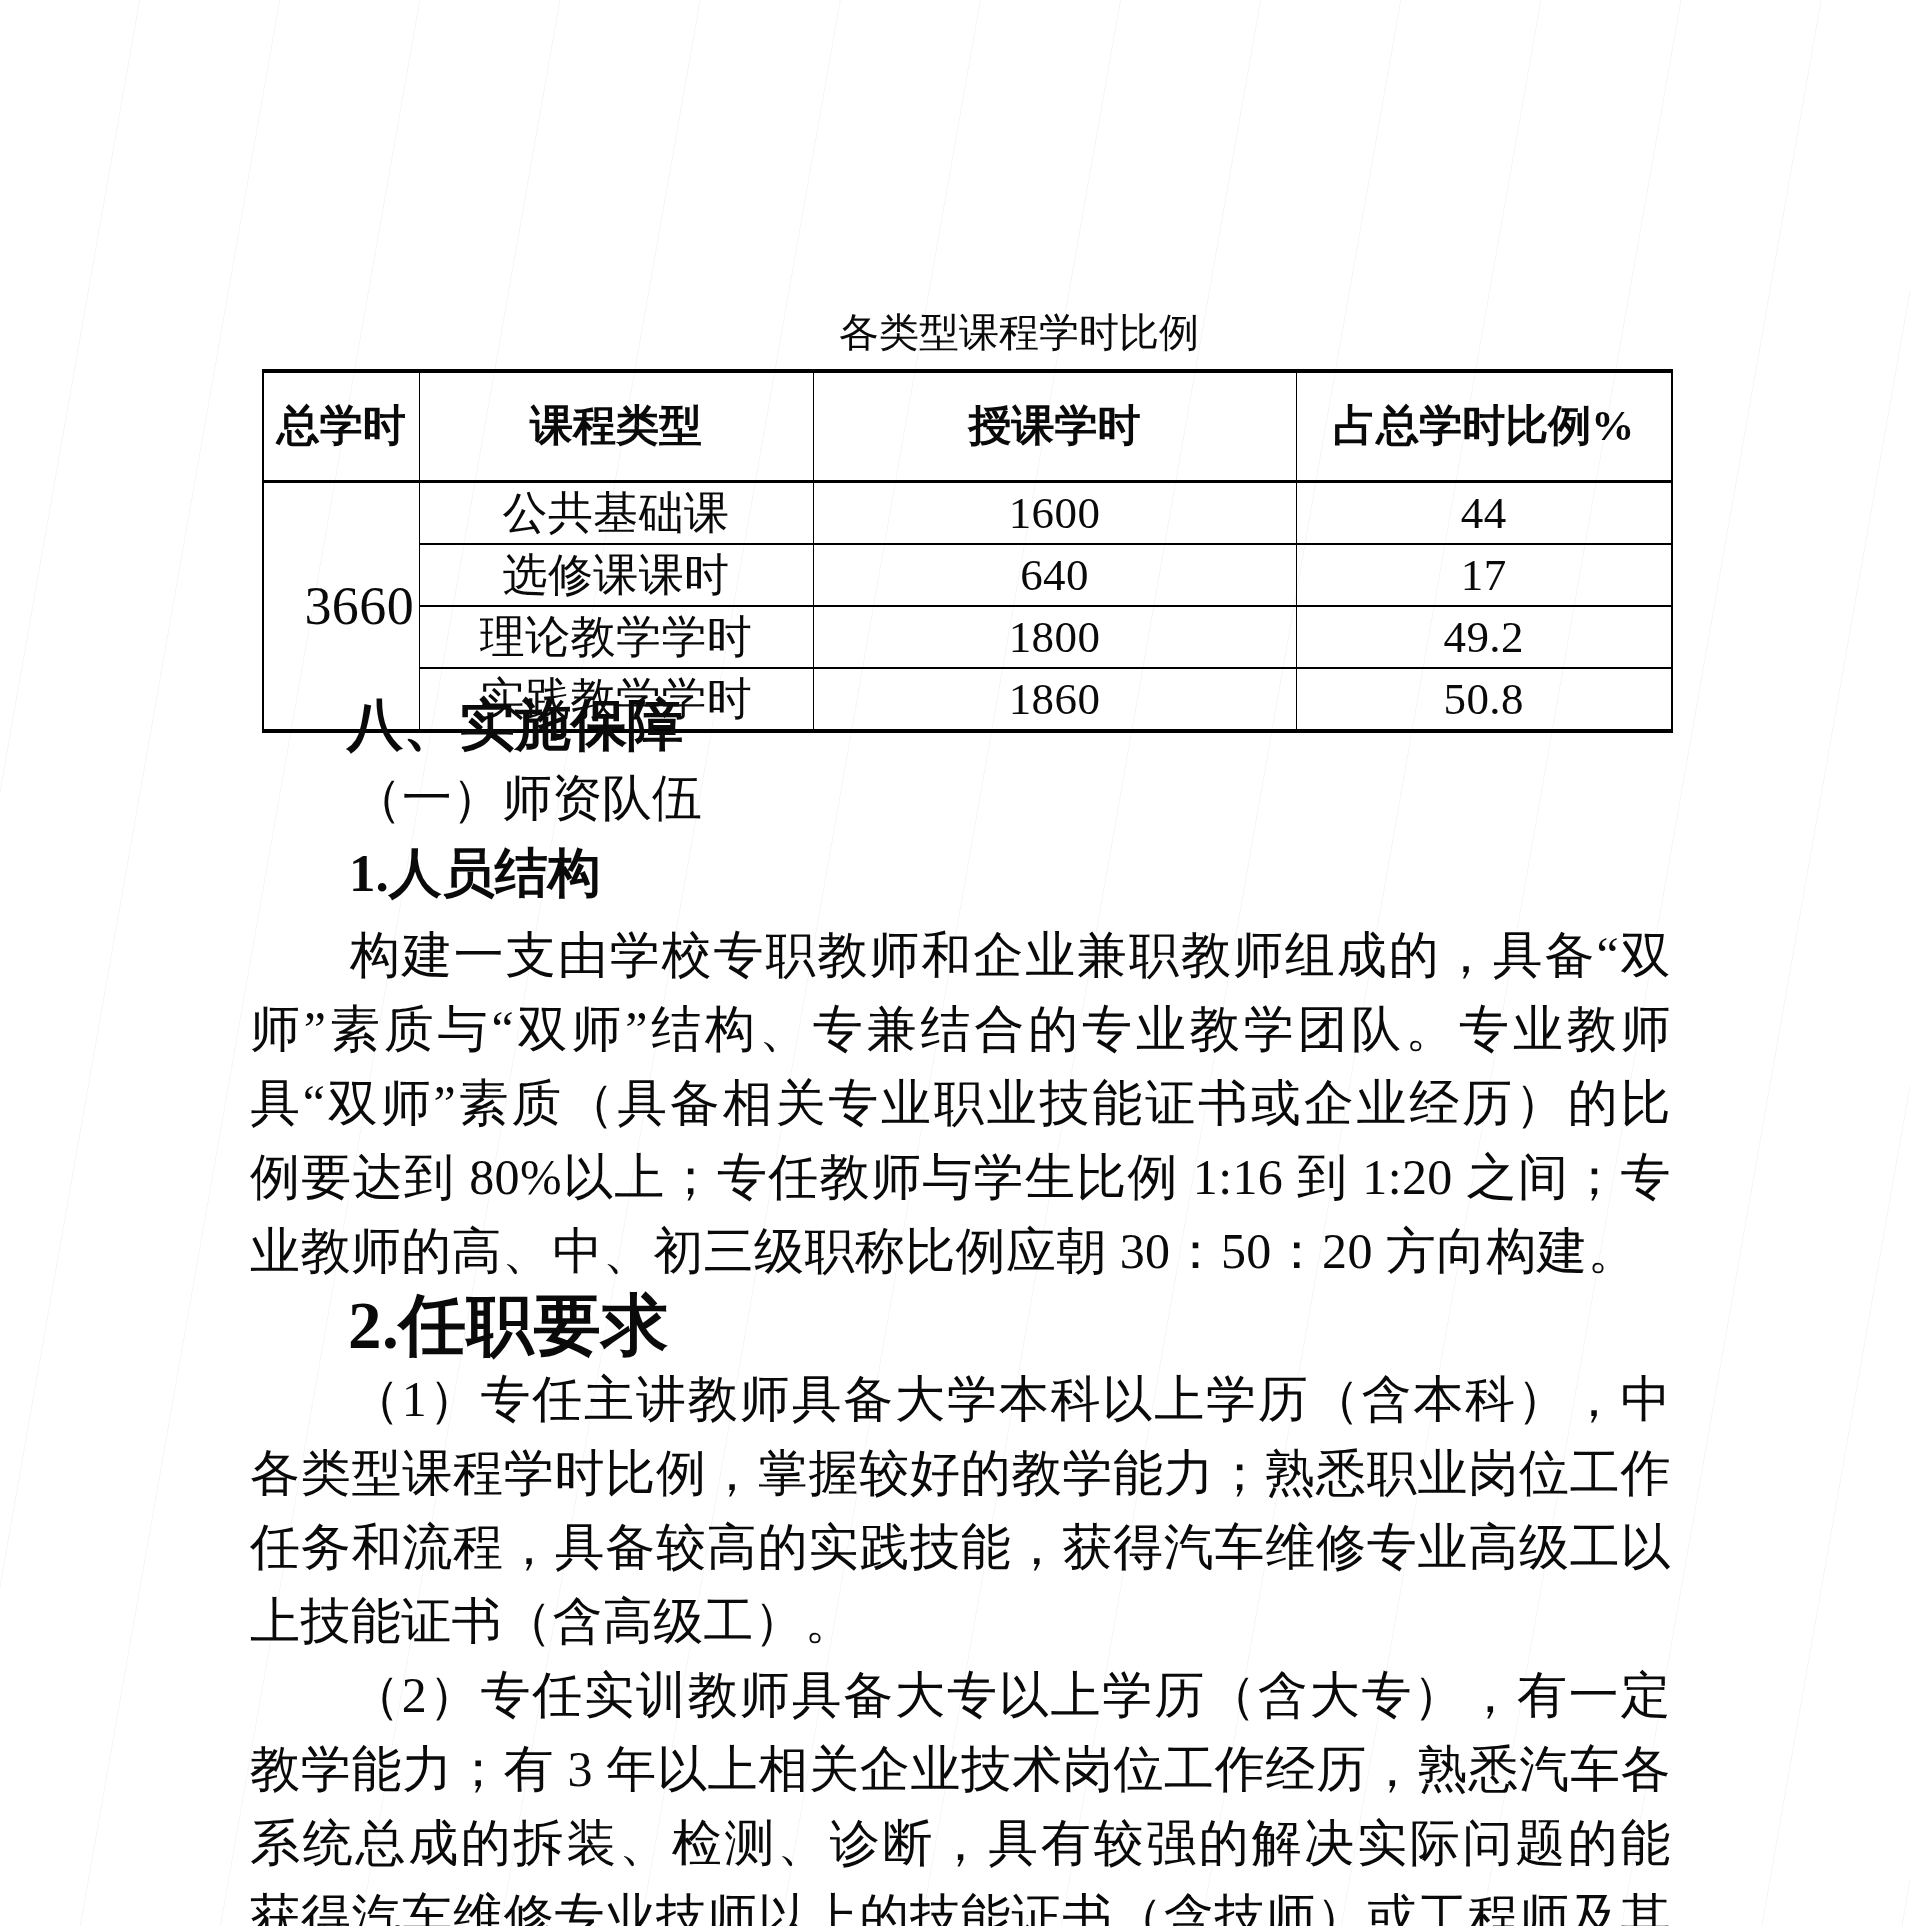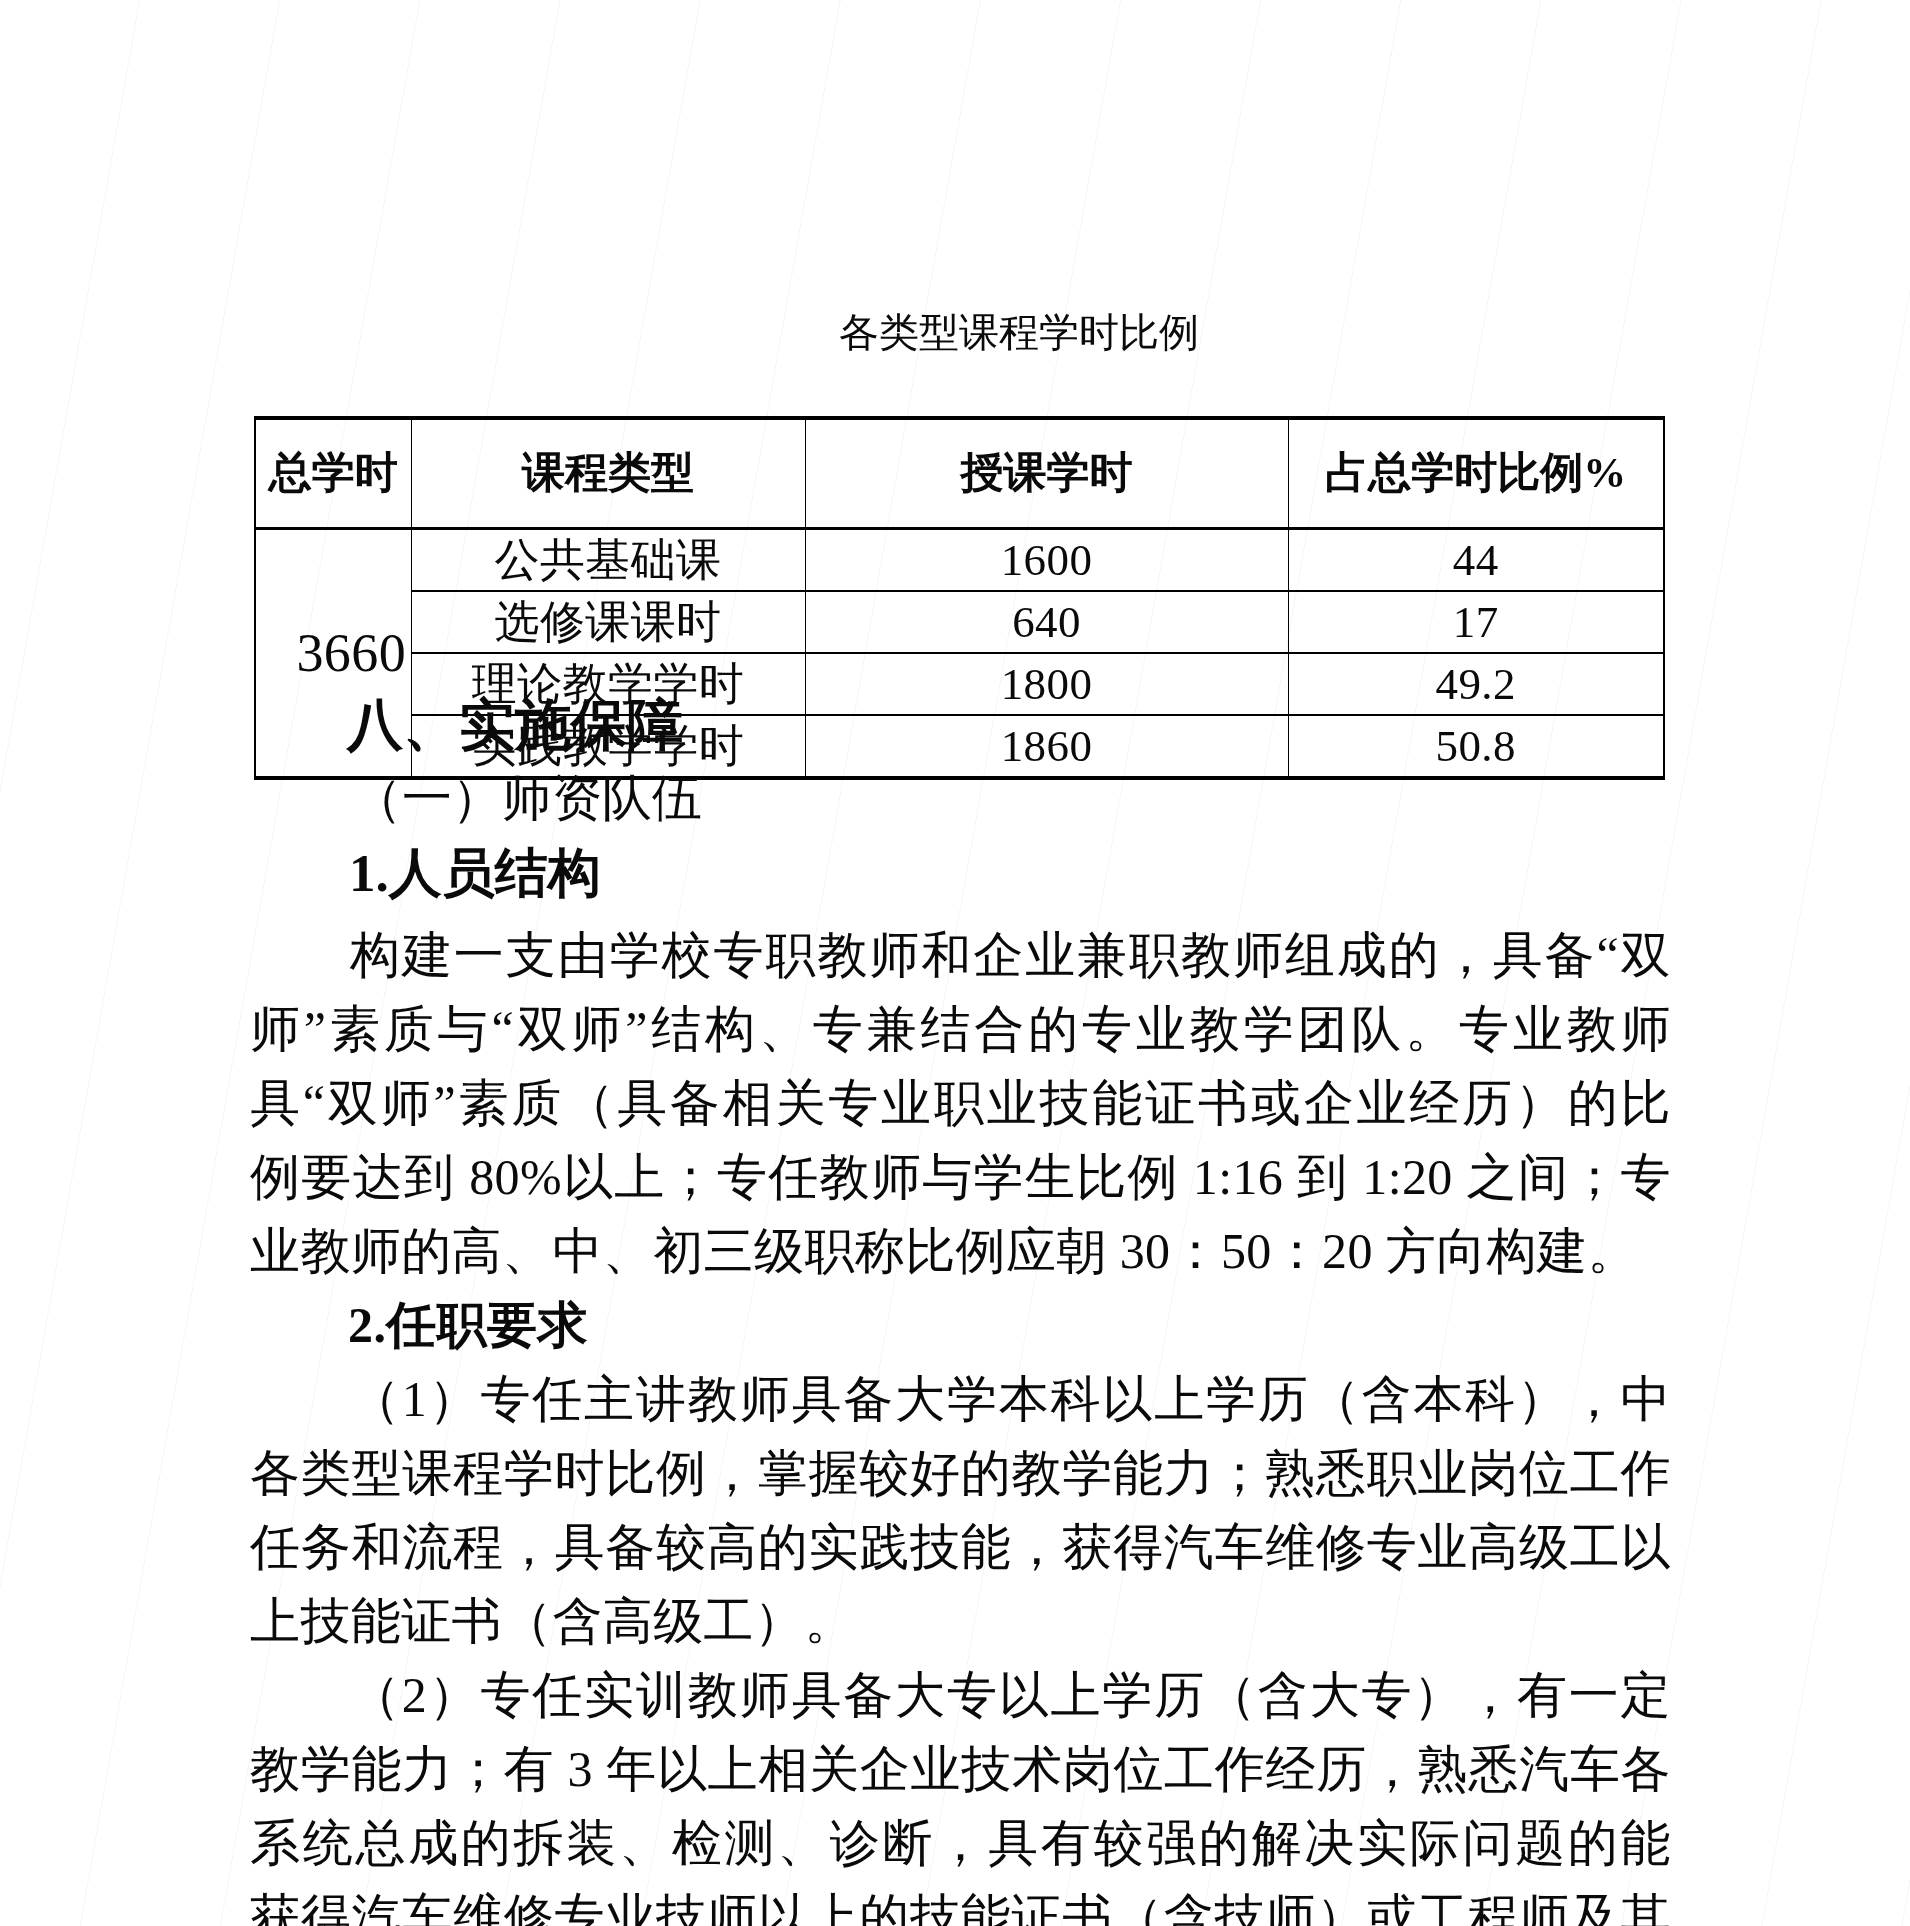--- a/index.html
+++ b/index.html
@@ -18,25 +18,25 @@
       repeating-linear-gradient(78deg, transparent 0 92px, rgba(0,0,0,0.045) 92px 92px),
       repeating-linear-gradient(100deg, transparent 0 137px, rgba(0,0,0,0.035) 137px 138px);
     pointer-events:none;
   }
   .caption{
     position:absolute;left:839px;top:310px;
     font-size:40px;line-height:46px;letter-spacing:0px;
     white-space:nowrap;
   }
   table.doc-table{
-    position:absolute;left:254px;top:369px;
+    position:absolute;left:262px;top:369px;
     width:1409px;height:322px;
     border-collapse:collapse;table-layout:fixed;
     border:2.7px solid #000;
-    border-top-width:4.6px;border-bottom-width:4.2px;margin-top:47px;
+    border-top-width:4.6px;border-bottom-width:4.2px;
   }
   .doc-table col.c1{width:156px;}
   .doc-table col.c2{width:394px;}
   .doc-table col.c3{width:483px;}
   .doc-table col.c4{width:376px;}
   .doc-table th{
     border:1.9px solid #000;border-bottom:3.5px solid #000;
     font-size:43px;font-weight:700;text-align:center;vertical-align:middle;
     padding:0;
   }
@@ -69,21 +69,21 @@
     text-align:left;
     overflow:hidden;white-space:nowrap;
   }
   .line.j{
     white-space:normal;
     text-align:justify;
     text-align-last:justify;
   }
   .line.indent{text-indent:100px;}
   .line.h3b{
-    padding-left:98px;font-size:50px;font-weight:700;
+    padding-left:98px;font-size:67px;font-weight:700;
     text-align:left;text-align-last:auto;white-space:nowrap;
   }
 </style>
 </head>
 <body>
 
 <div class="page">
 
   <div class="scan-texture"></div>
 

